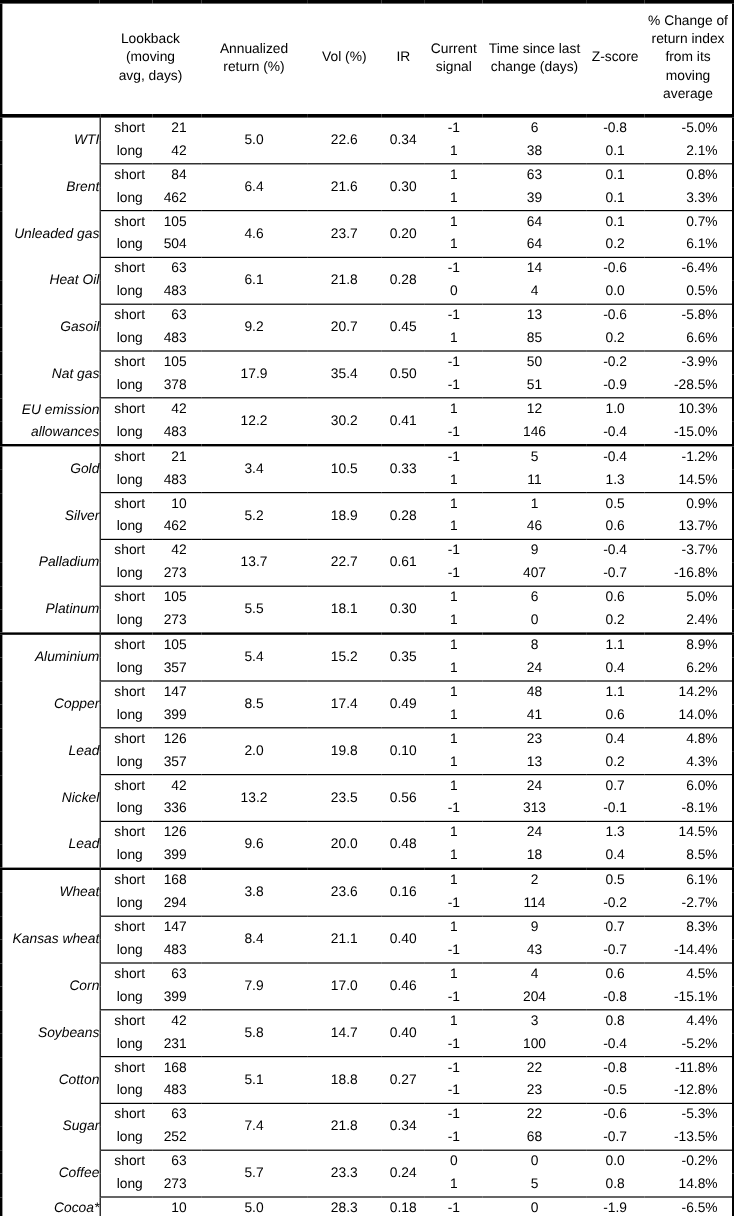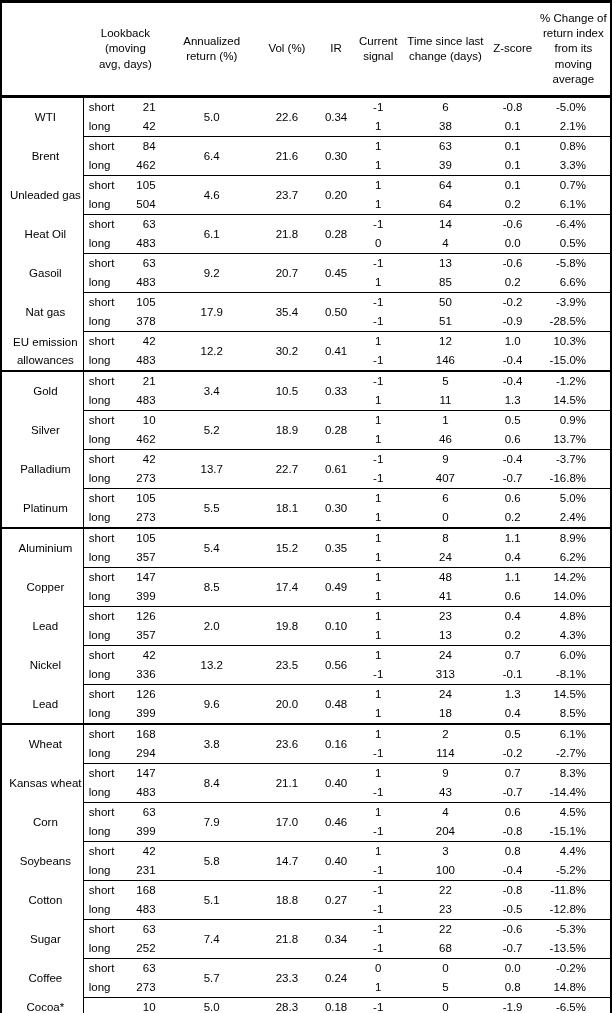--- a/index.html
+++ b/index.html
@@ -6,25 +6,25 @@
   body{width:612px;font-family:"Liberation Sans","DejaVu Sans",sans-serif;color:#000;}
   table{border-collapse:collapse;table-layout:fixed;width:612px;
         border-left:2px solid #000;border-right:2px solid #000;border-top:3px solid #000;
         font-size:11.5px;}
   thead th{height:92px;vertical-align:middle;text-align:center;font-weight:normal;
            font-size:11.5px;line-height:1.32;border-bottom:3px solid #000;padding:0 2px;}
   th.h-look{padding:0 14px;}
   th.h-time{padding:0 5px;text-align:center;}
   th.h-pct{padding:0 1px;}
   td{height:19px;padding:0;vertical-align:middle;font-size:11.5px;line-height:13px;}
-  td.name{text-align:center;padding-left:6px;border-right:1px solid #000;line-height:18px;}
-  td.c-side{text-align:left;padding-left:5px;}
+  td.name{text-align:right;padding-left:6px;border-right:1px solid #000;line-height:18px;font-style:italic;}
+  td.c-side{text-align:center;padding-left:5px;}
   td.c-look{text-align:right;padding-right:12px;}
   td.c-mid{text-align:center;}
-  td.c-pct{text-align:right;padding-right:24px;margin-top:28px;}
+  td.c-pct{text-align:right;padding-right:12px;margin-top:28px;}
   tr.group-start > td{border-top:1px solid #000;}
   tr.group-start > td.name{border-top:none;}
   tr.section-start > td{border-top:2.5px solid #000;}
 </style>
 </head>
 <body>
 
 <table>
   <colgroup>
     <col style="width:82px">

